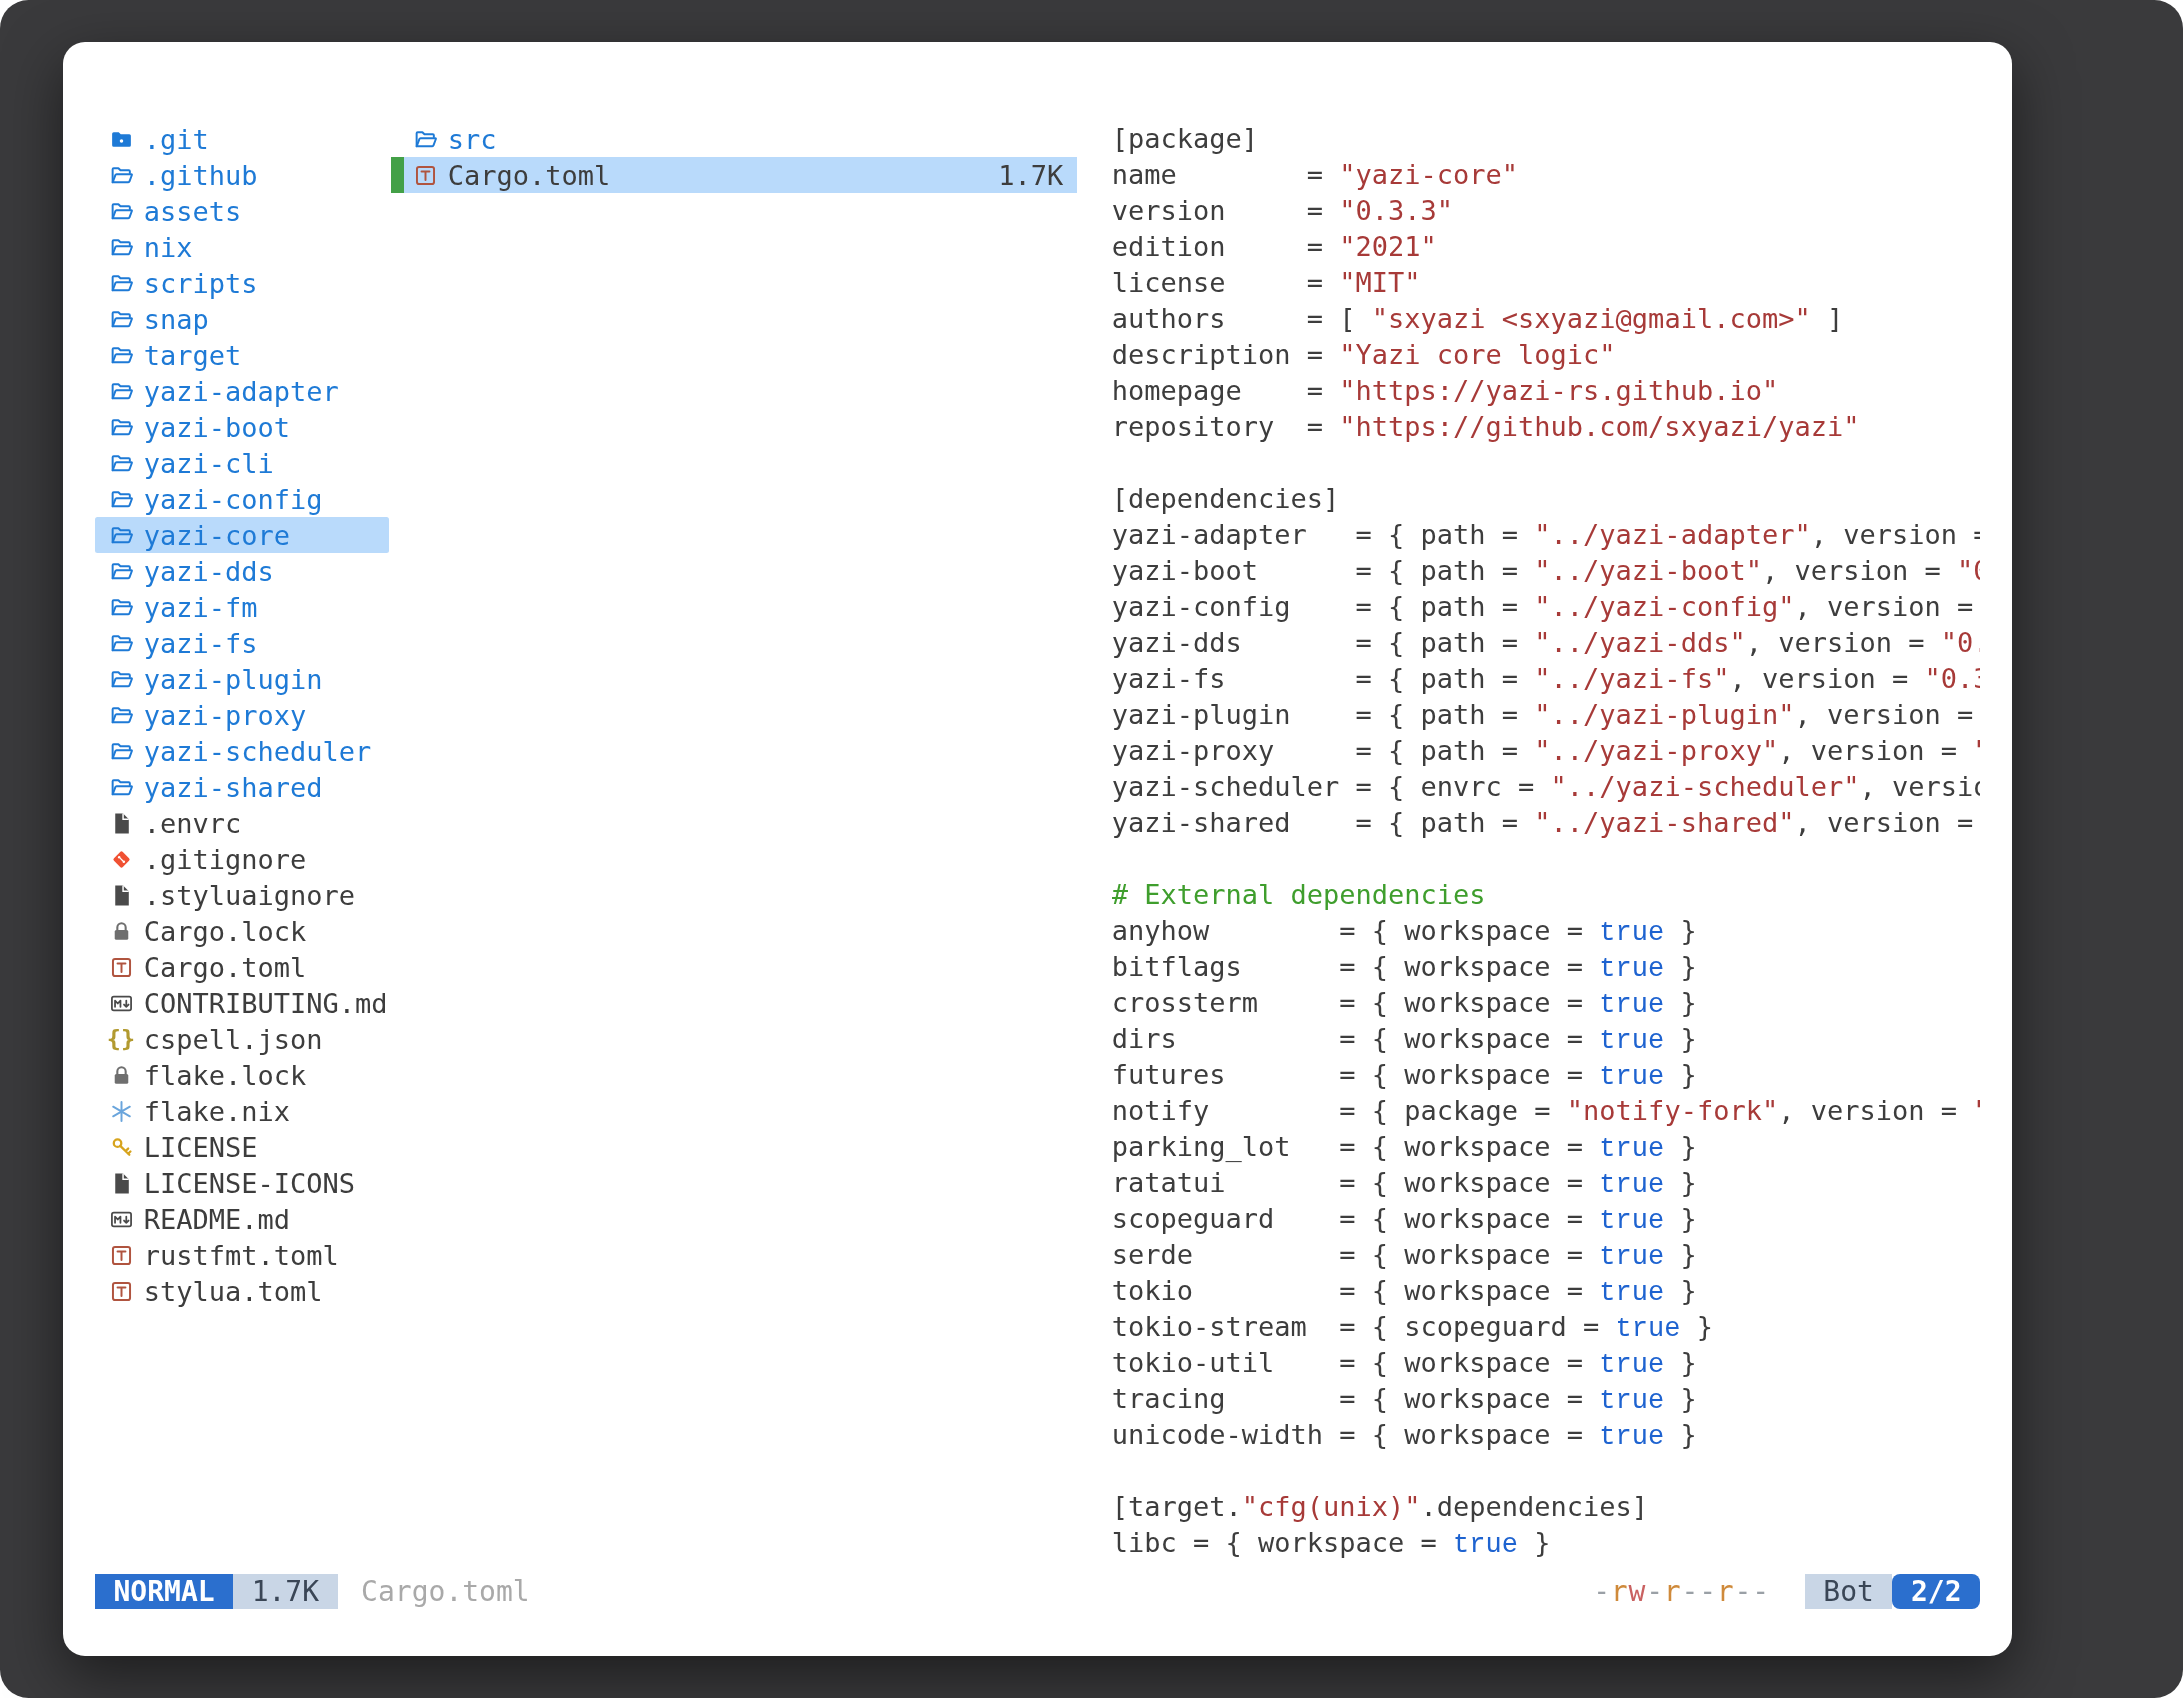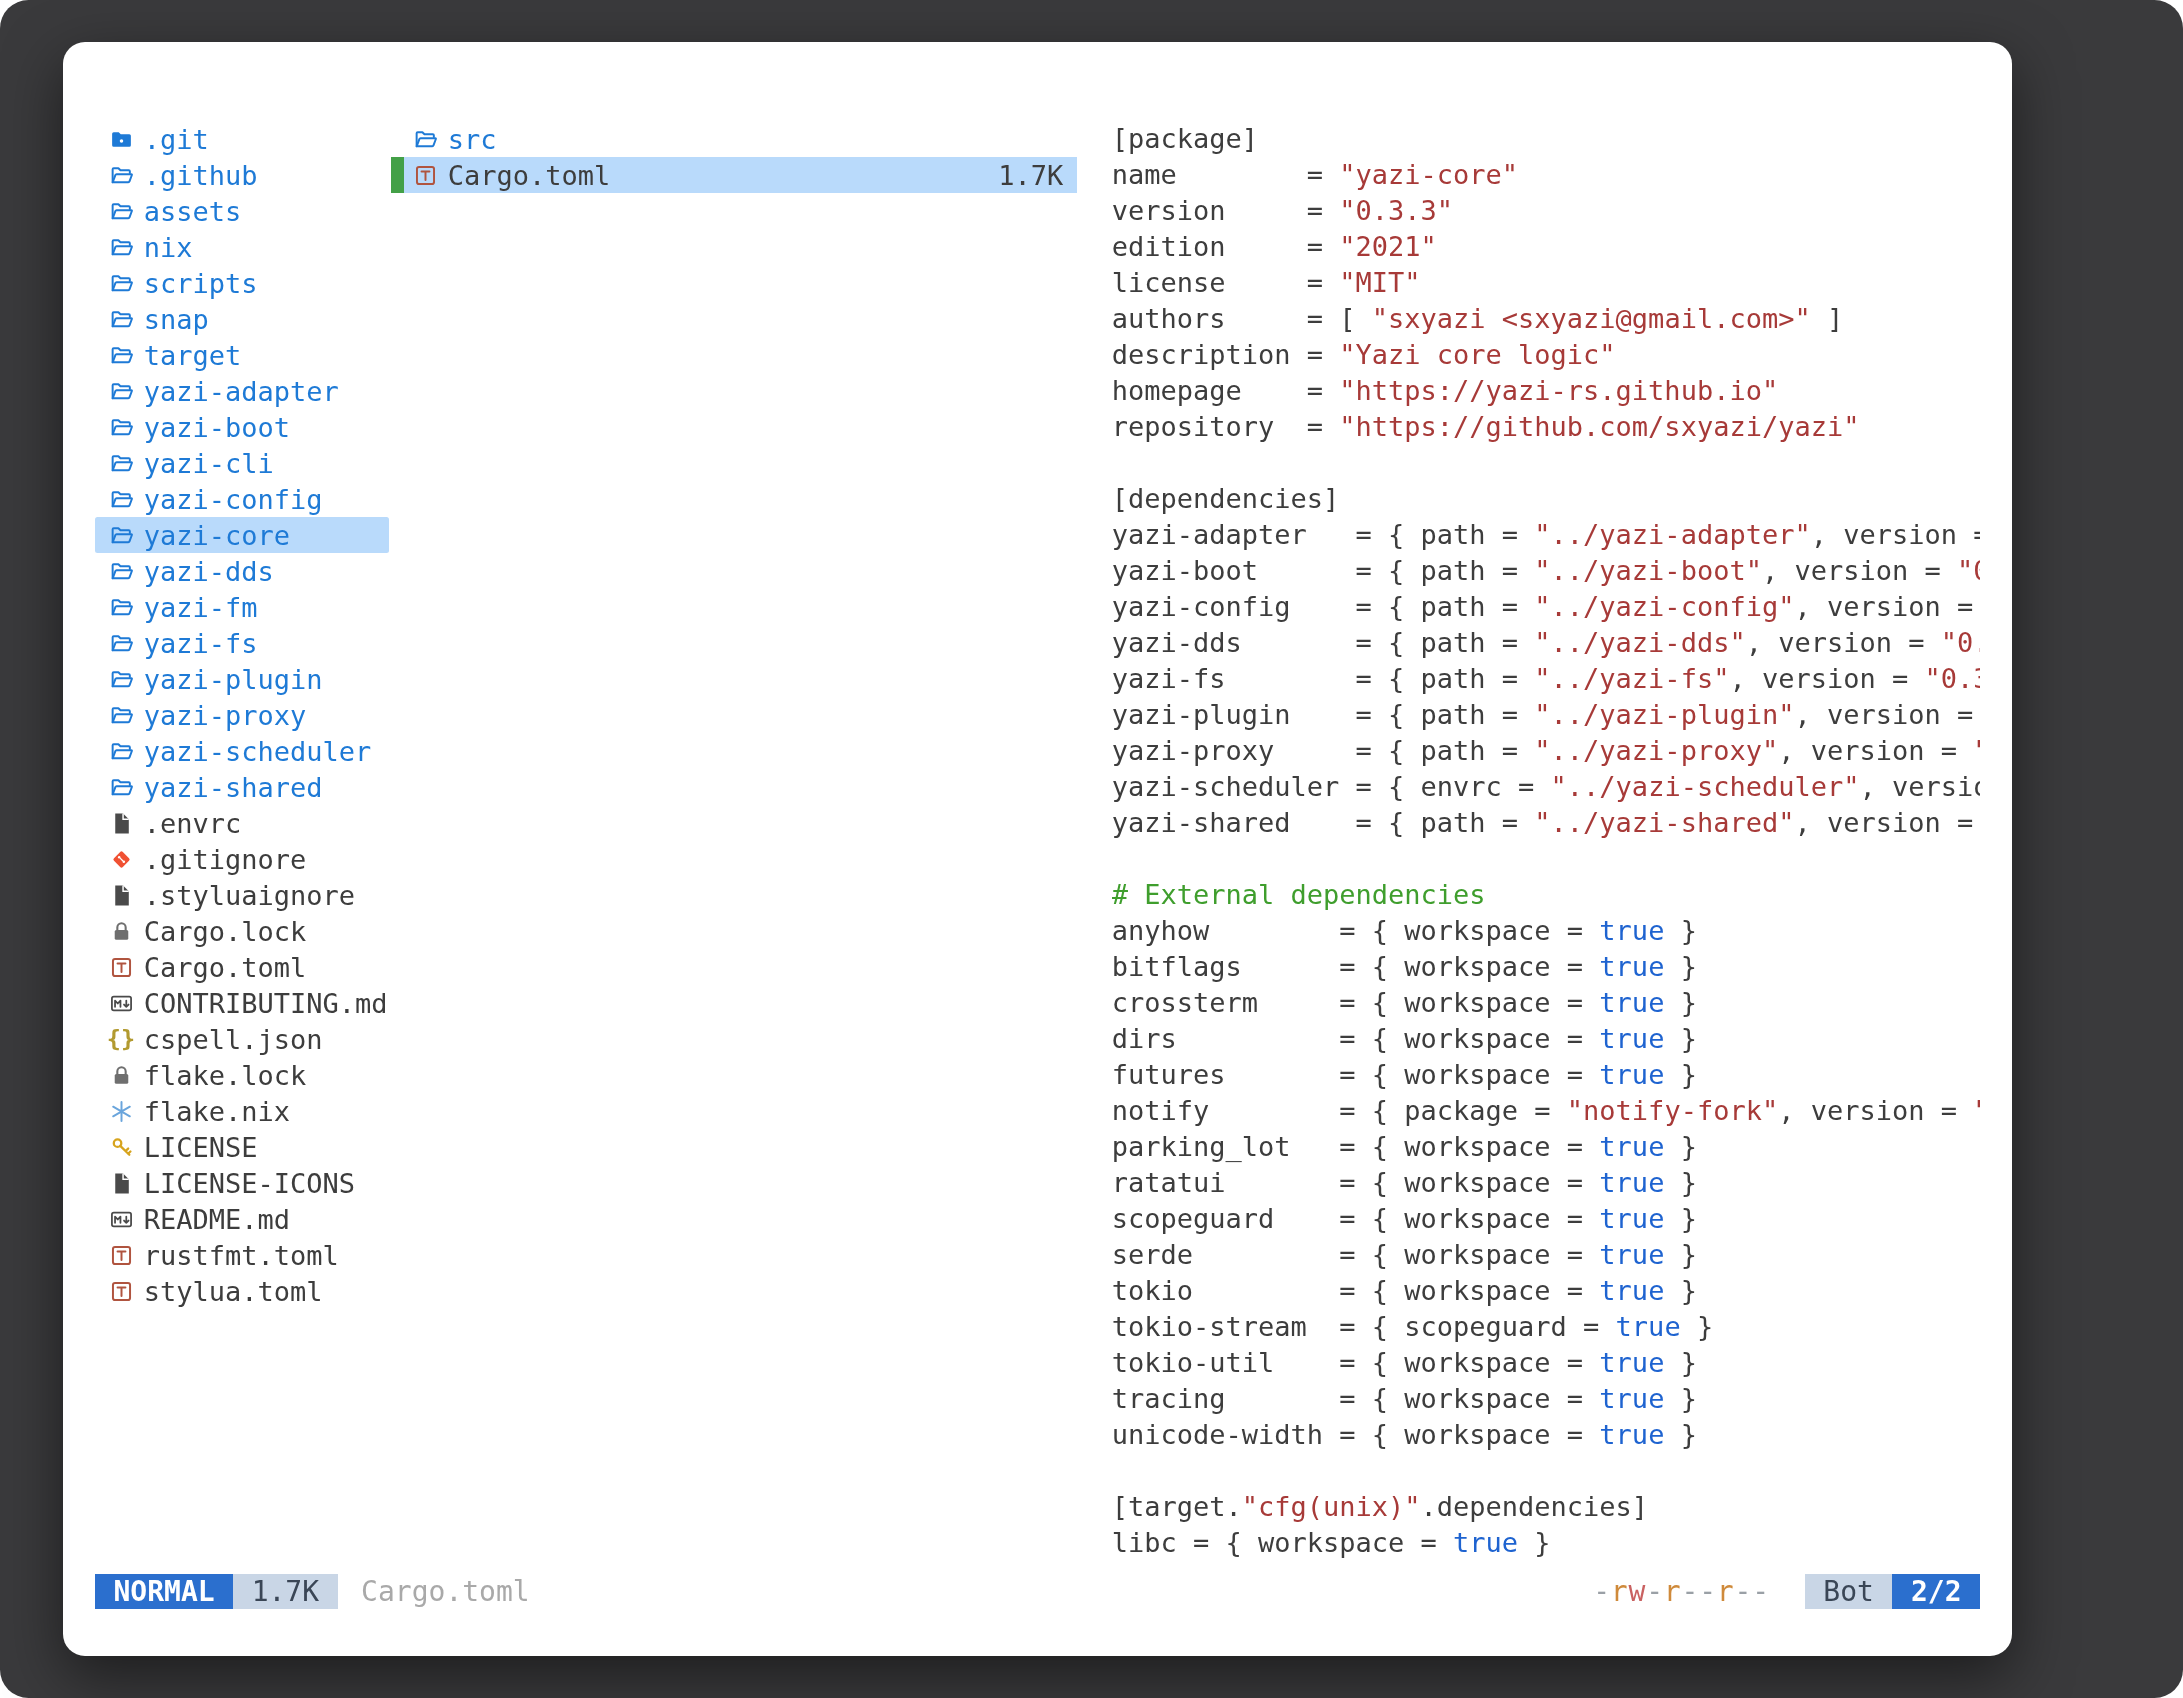--- a/index.html
+++ b/index.html
@@ -34,36 +34,36 @@
   .i-git { color:var(--git-orange,#f05133); }
   .i-lock { color:var(--lock-gray,#6f6f6f); }
   .i-toml { color:var(--toml-red,#b0543f); }
   .i-json-braces { color:var(--json-yellow,#b29a30); }
   .i-nix-snowflake { color:var(--nix-blue,#6aa5dc); }
   .i-key { color:var(--license-yellow,#d7a41e); }
 
   .pline { height:36px; line-height:36px; font-size:27px; white-space:pre; overflow:hidden; }
   .c-fg   { color:var(--text-dark,#3d3d3d); }
   .c-str  { color:var(--string-red,#a73a38); }
-  .c-bool { color:var(--bool-blue,#1e63d0); }
+  .c-bool { color:var(--bool-blue,#1e63d0);font-family:Liberation Mono, monospace; }
   .c-com  { color:var(--comment-green,#3f9e2d);margin-top:8px; }
 
   .statusbar { height:35px; margin-top:6.7px; display:flex; align-items:stretch;
     font-size:28px; flex:none; }
   .badge { display:flex; align-items:center; padding:0 18.5px; }
   .badge-mode { background:var(--statusbar-blue,#2b6fce); color:#fff; font-weight:bold; }
   .badge-size { background:var(--statusbar-light,#c9d6e6); color:#3a4656; }
   .fname { display:flex; align-items:center; margin-left:23.5px; color:var(--muted-gray,#a9a9a9); }
   .spacer { flex:1; }
   .perms { display:flex; align-items:center; margin-right:35px; letter-spacing:0.8px; }
   .p-dash { color:var(--perm-dash,#9aa0a6); }
   .p-r { color:var(--perm-r,#cf8a3b); }
   .p-w { color:var(--perm-w,#c96161); }
   .badge-pos { background:var(--statusbar-light,#c9d6e6); color:#3a4656;text-align:center; }
-  .badge-page { background:var(--statusbar-blue,#2b6fce); color:#fff; font-weight:bold; }
+  .badge-page { background:var(--statusbar-blue,#2b6fce); color:#fff; font-weight:bold;border-radius:8px; }
 </style>
 </head>
 <body>
 
 <div class="desktop"></div>
 
 <div class="window">
   <div class="panes">
     <div class="pane pane-parent">
         <div class="row dir"><span class="icon i-git-folder"><svg viewBox="0 0 24 24">

